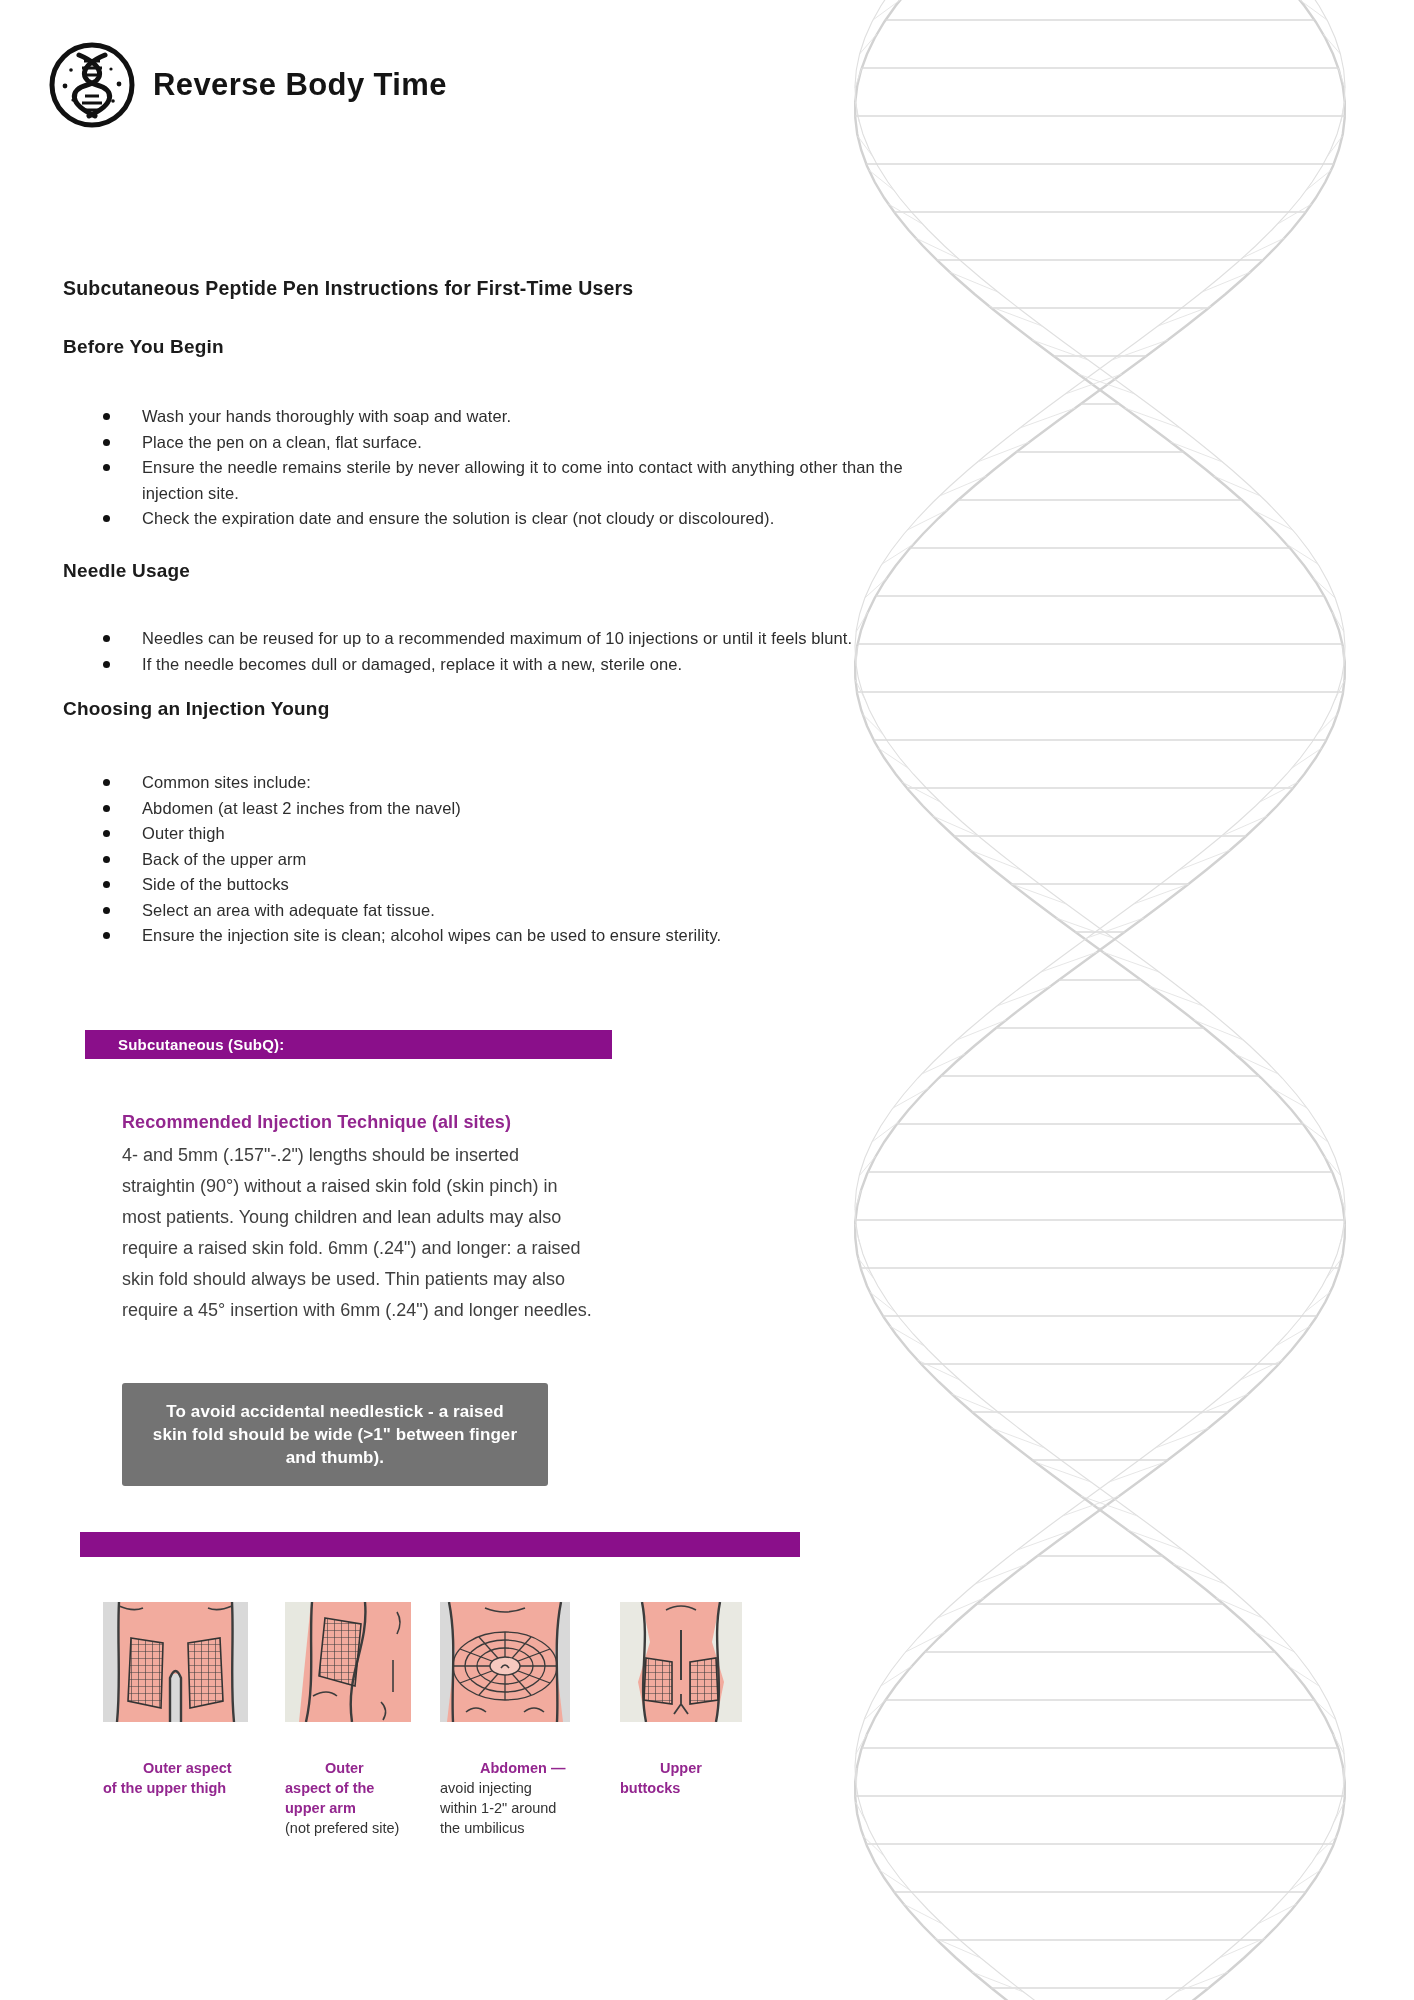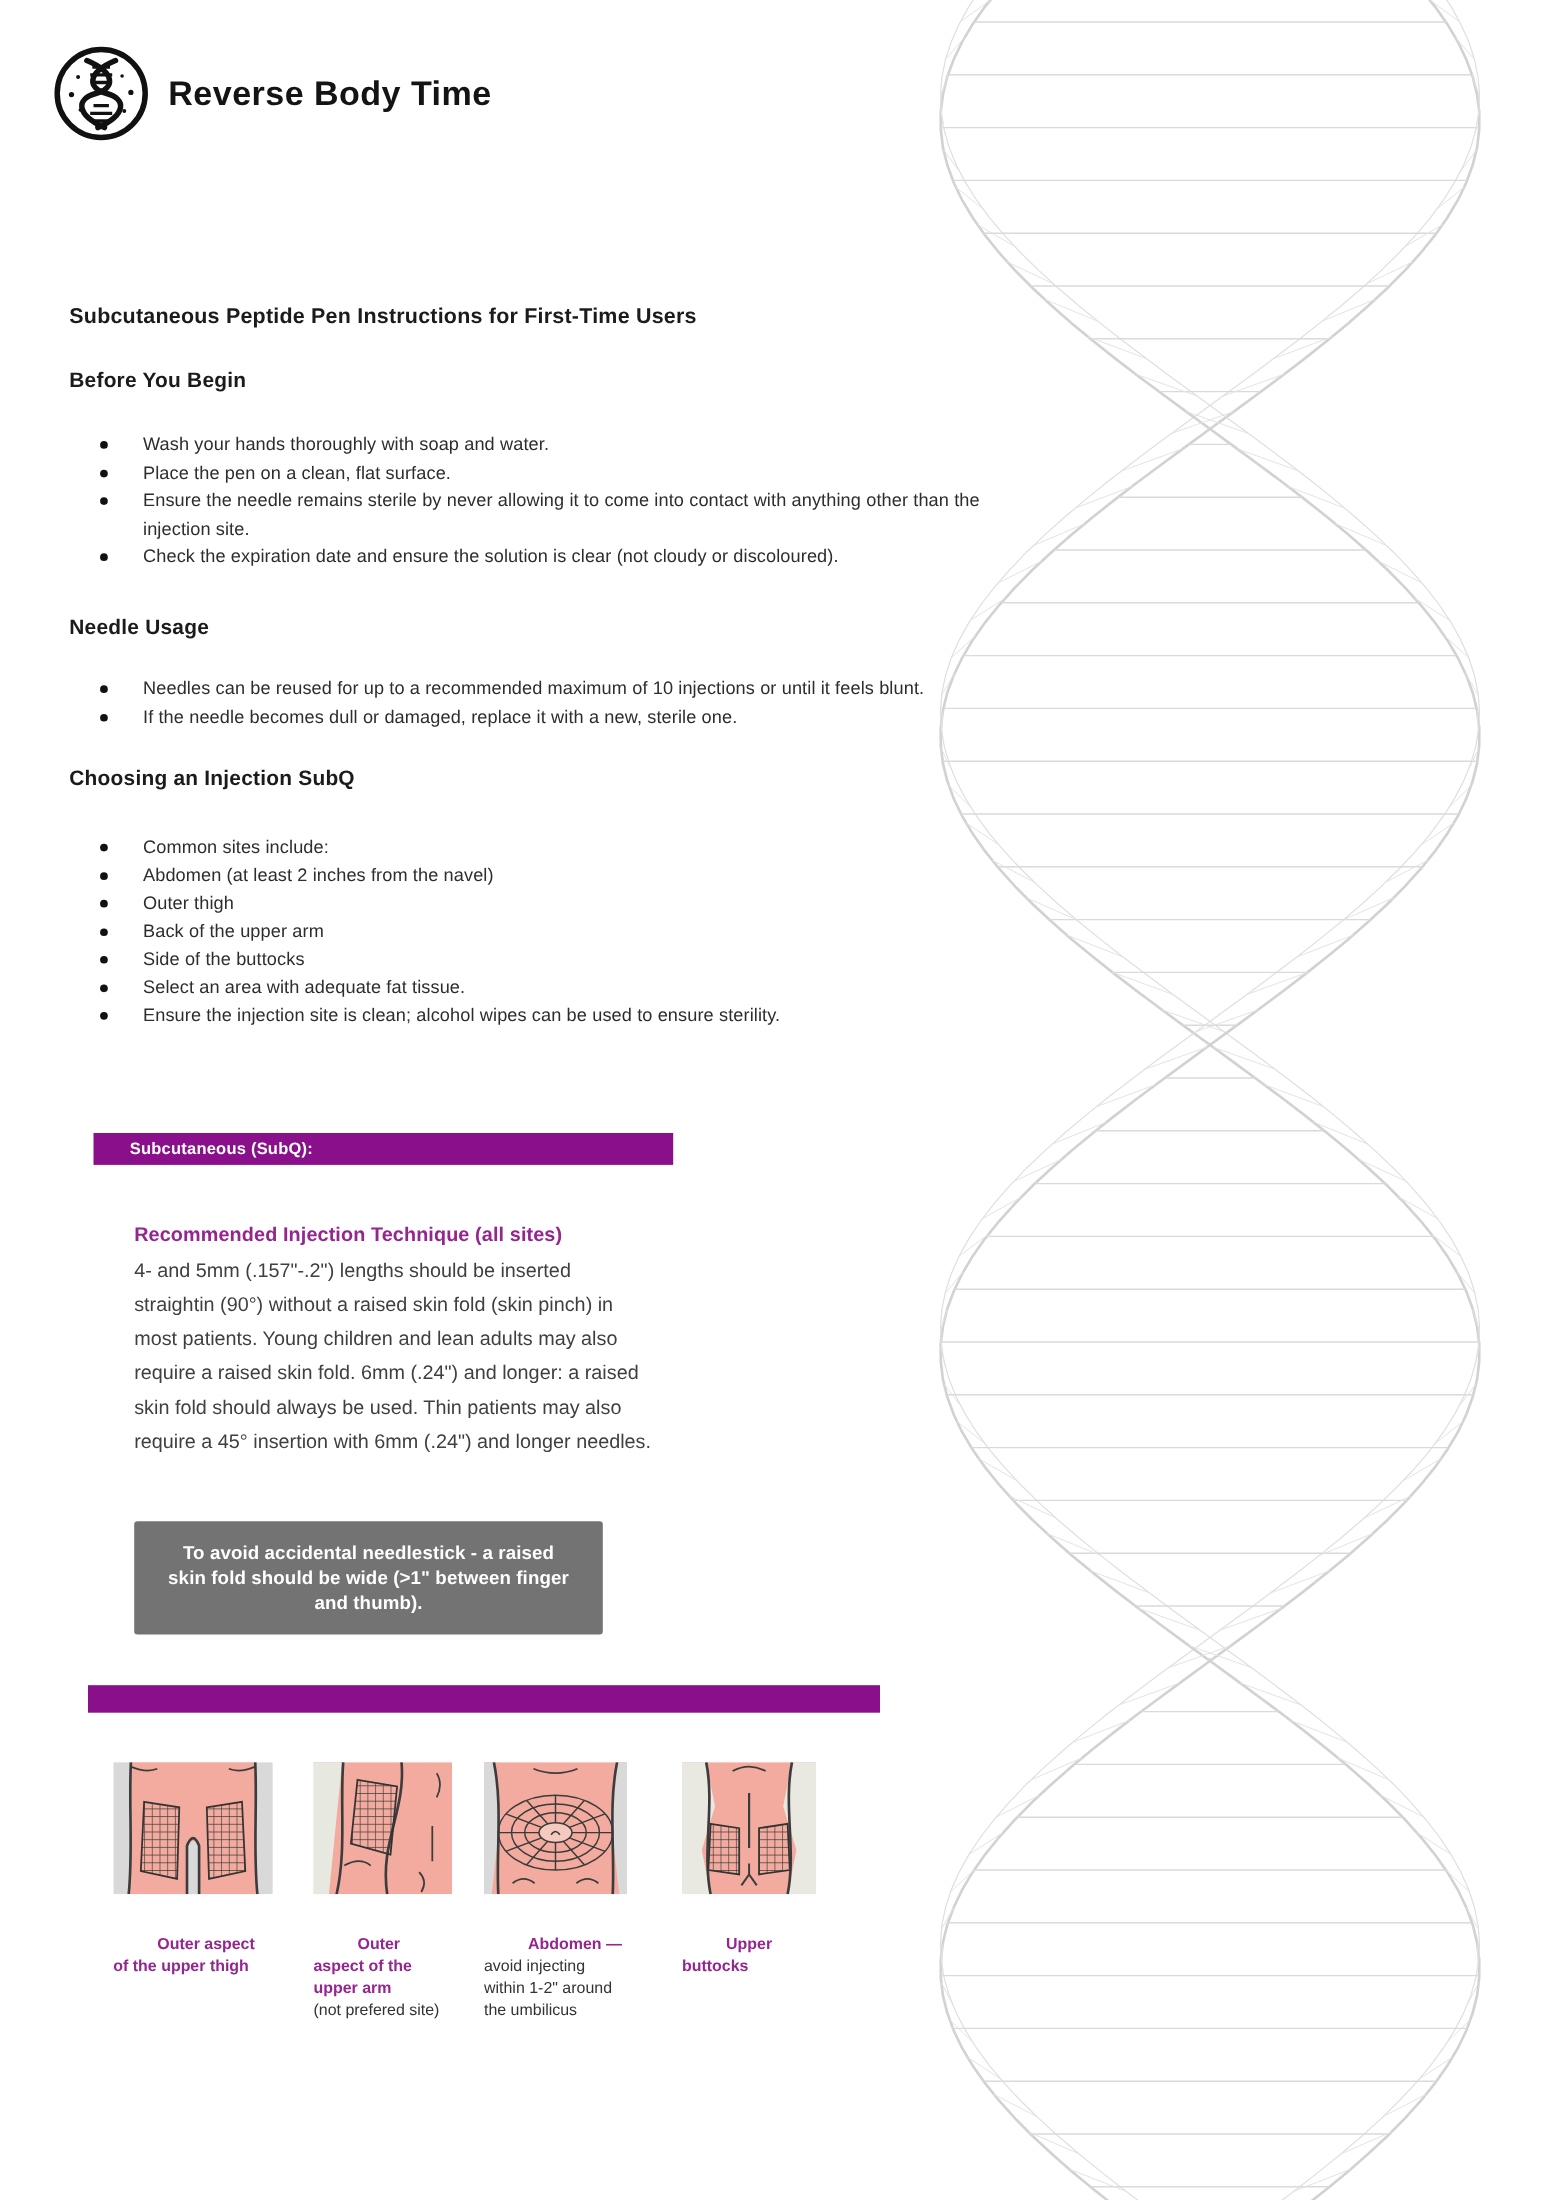--- a/index.html
+++ b/index.html
@@ -11,21 +11,21 @@
   
   .header{position:absolute;left:-16px;top:40px;display:flex;align-items:center;}
   .brand-title{margin-left:16px;font-size:31px;font-weight:bold;color:#141414;letter-spacing:.4px;}
 
   
   .h1{position:absolute;top:277px;left:0;font-size:19.5px;font-weight:bold;color:#1b1b1b;letter-spacing:.2px;}
   .h2{position:absolute;left:0;font-size:19px;font-weight:bold;color:#1b1b1b;letter-spacing:.2px;}
   .h2a{top:336px;} .h2b{top:560px;} .h2c{top:698px;}
 
   
-  ul.blist{position:absolute;left:0;margin:0;padding:0;list-style:none;width:880px;}
+  ul.blist{position:absolute;left:0;margin:12px;padding:0;list-style:none;width:880px;}
   .ul1{top:392px;} .ul2{top:614px;} .ul3{top:758px;}
   ul.blist li{position:relative;padding-left:67px;font-size:16.5px;line-height:25.5px;color:#2d2d2d;letter-spacing:.1px;}
   ul.blist li::before{content:"";position:absolute;left:28px;top:9px;width:7px;height:7px;border-radius:50%;background:#111;}
 
   
   .subq-banner{position:absolute;left:22px;top:1030px;width:527px;height:29px;background:#8a0f8a;
                color:#ffffff;font-size:15px;font-weight:bold;line-height:29px;padding-left:33px;
                box-sizing:border-box;letter-spacing:.2px;}
 
   
@@ -254,21 +254,21 @@
       <li>Ensure the needle remains sterile by never allowing it to come into contact with anything other than the injection site.</li>
       <li>Check the expiration date and ensure the solution is clear (not cloudy or discoloured).</li>
     </ul>
 
     <div class="h2 h2b">Needle Usage</div>
     <ul class="blist ul2">
       <li>Needles can be reused for up to a recommended maximum of 10 injections or until it feels blunt.</li>
       <li>If the needle becomes dull or damaged, replace it with a new, sterile one.</li>
     </ul>
 
-    <div class="h2 h2c">Choosing an Injection SubQ</div>
+    <div class="h2 h2c">Choosing an Injection Young</div>
     <ul class="blist ul3">
       <li>Common sites include:</li>
       <li>Abdomen (at least 2 inches from the navel)</li>
       <li>Outer thigh</li>
       <li>Back of the upper arm</li>
       <li>Side of the buttocks</li>
       <li>Select an area with adequate fat tissue.</li>
       <li>Ensure the injection site is clean; alcohol wipes can be used to ensure sterility.</li>
     </ul>
 

